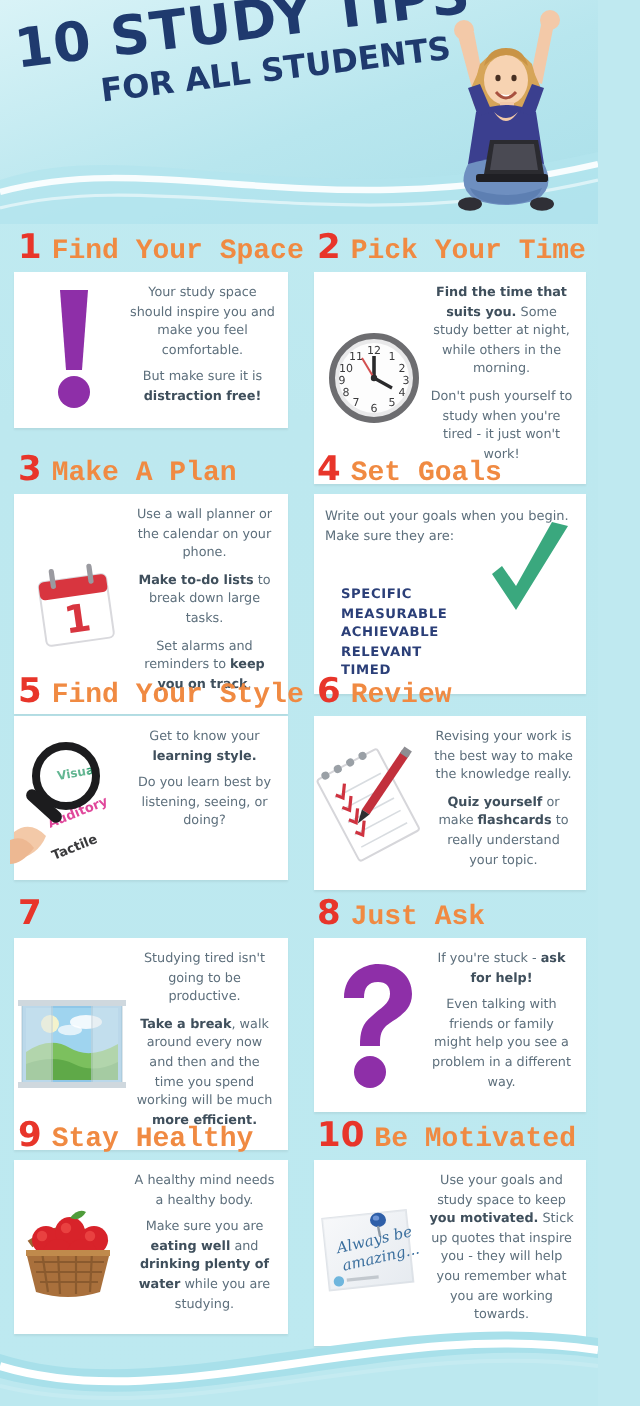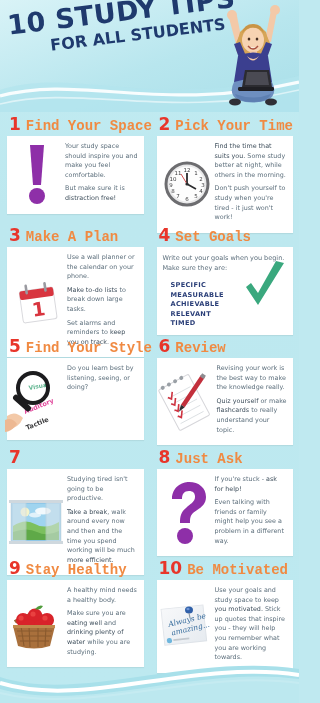--- a/index.html
+++ b/index.html
@@ -39,26 +39,26 @@
             margin-right:5px; font-family:"DejaVu Sans", sans-serif; }
   .tip-title{ font-size:14px; font-weight:bold; color:#f08a42; line-height:1;
               font-family:Liberation Mono, monospace; white-space:nowrap; }
 
   .card{ position:relative; margin:0 6px 0 7px; background:#fff;
          min-height:77px; padding:6px 6px 6px 6px; display:flex; gap:4px;
          box-shadow:0 1px 1px rgba(0,0,0,.06); }
   .card.wide{ flex-direction:column; }
   .art{ flex:0 0 48px; display:flex; align-items:center; justify-content:center; }
   .txt{ flex:1; font-size:6.4px; line-height:1.5; color:#5d6f7c; }
-  .txt p{ margin-bottom:4px; }
-  .txt b{ color:#3f4f5c; font-weight:normal;margin-top:40px; }
+  .txt p{ margin-bottom:4px;text-align:center; }
+  .txt b{ color:#3f4f5c; font-weight:bold;margin-top:40px; }
 
   
   .smart{ font-size:6.5px; line-height:1.55; color:#5d6f7c; }
-  .smart-list{ margin-top:4px; margin-left:8px; }
+  .smart-list{ margin-top:16px; margin-left:8px; }
   .smart-list div{ font-weight:bold; font-size:6.6px; color:#2b3f78;
                    letter-spacing:.3px; line-height:1.45; }
   .check{ position:absolute; right:6px; top:14px; }
 
   
   .footer{ position:absolute; left:0; bottom:0; width:299px; height:48px; overflow:hidden; }
 </style>
 </head>
 <body>
 
@@ -230,20 +230,21 @@
             <text x="20" y="50" font-size="6.5" font-weight="bold" fill="#e0479b" font-family="DejaVu Sans, sans-serif" transform="rotate(-22 20 50)">Auditory</text>
             <text x="22" y="66" font-size="6.5" font-weight="bold" fill="#3a3a3c" font-family="DejaVu Sans, sans-serif" transform="rotate(-22 22 66)">Tactile</text>
             <circle cx="28" cy="24" r="15" fill="none" stroke="#1c1c1e" stroke-width="4"></circle>
             <circle cx="28" cy="24" r="11.5" fill="#ffffff" opacity=".25"></circle>
             <rect x="6" y="36" width="22" height="6" rx="3" fill="#1c1c1e" transform="rotate(42 17 39)"></rect>
             <path d="M2 52 q8 -6 16 2 q-4 10 -16 12 Z" fill="#f3c9a8"></path>
             <path d="M0 56 q7 -3 12 4 q-6 8 -12 8 Z" fill="#edb892"></path>
           </svg>
         </div>
         <div class="txt">
+          <p>Get to know your <b>learning style.</b></p>
           <p>Do you learn best by listening, seeing, or doing?</p>
         </div>
       </div>
     </div>
 
     <div class="tip col-r r3">
       <div class="tip-head">
         <span class="tip-num">6</span>
         <span class="tip-title">Review</span>
       </div>

